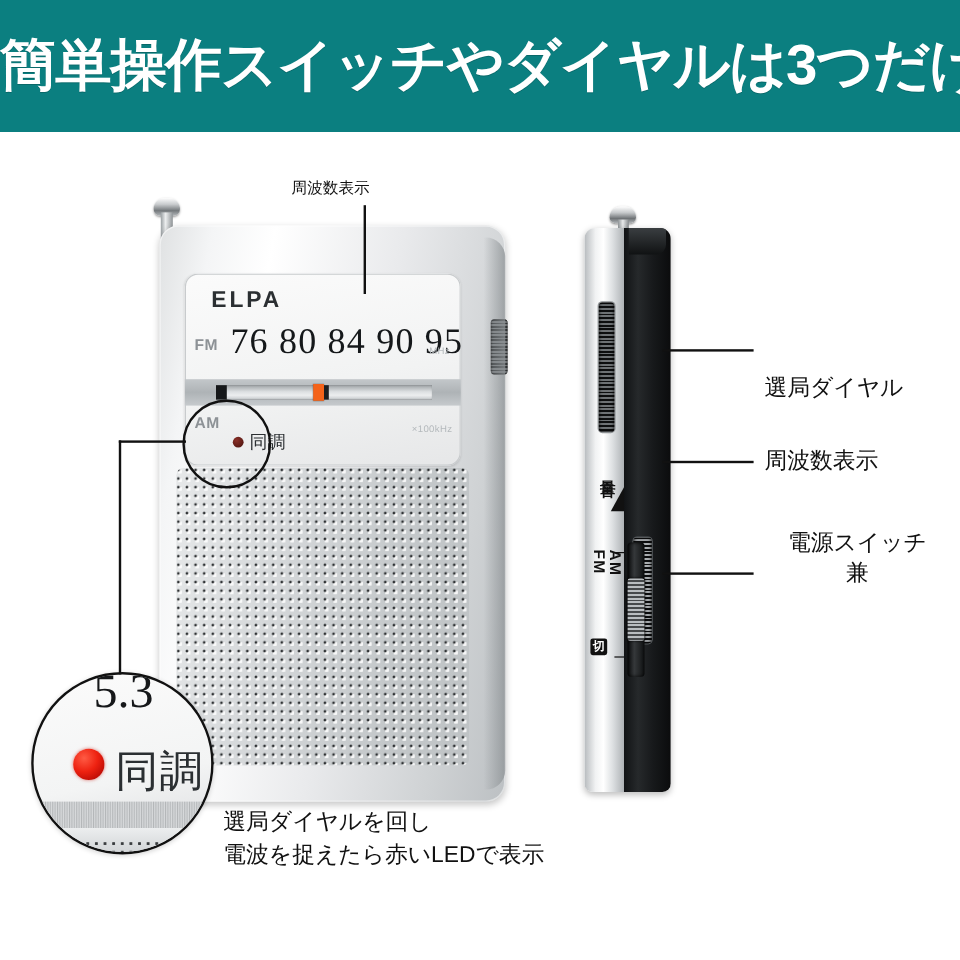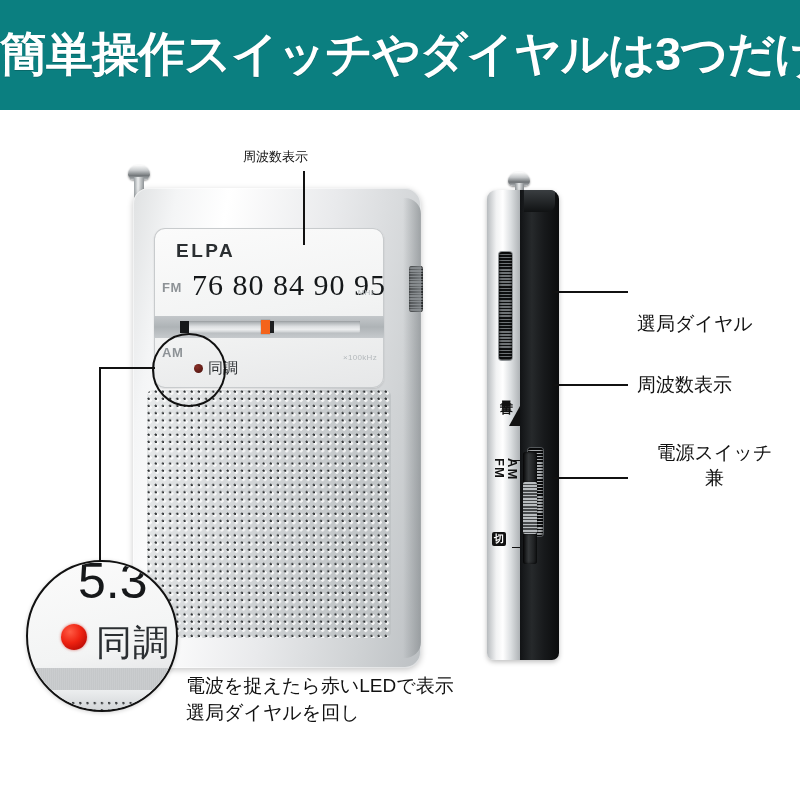--- a/index.html
+++ b/index.html
@@ -244,21 +244,21 @@
   
   .mag-circle{
     position:absolute;left:26px;top:560px;width:148px;height:148px;
     border-radius:50%;
     border:2.5px solid #111;
     overflow:hidden;
     background:linear-gradient(168deg,#fbfbfb 0%,#f3f4f4 58%,#e9eaeb 74%,#d9dcde 100%);
     box-shadow:0 1px 4px rgba(0,0,0,.18);
   }
   .mag-circle .num{
-    position:absolute;left:50px;top:-10px;font-size:50px;color:#16181a;font-weight:500;
+    position:absolute;left:50px;top:-10px;font-size:40px;color:#16181a;font-weight:500;font-family:Liberation Serif, serif;
   }
   .mag-circle .led{
     position:absolute;left:33px;top:62px;width:26px;height:26px;border-radius:50%;
     background:radial-gradient(circle at 35% 30%,#ff5b44 0%,#ee2211 45%,#c00d06 78%,#8d0400 100%);
     box-shadow:0 0 3px rgba(200,20,10,.6);
   }
   .mag-circle .txt{
     position:absolute;left:68px;top:57px;font-size:36px;color:#2b2f32;font-weight:500;letter-spacing:1px;
   }
   .mag-circle .edge{
@@ -377,17 +377,17 @@
   <div class="mag-circle">
     <div class="num">5.3</div>
     <div class="led"></div>
     <div class="txt">同調</div>
     <div class="edge"></div>
     <div class="edge2"></div>
     <div class="dots"></div>
   </div>
 
   <div class="bottom-caption">
+    <div>選局ダイヤルを回し</div>
     <div>電波を捉えたら赤いLEDで表示</div>
-    <div>選局ダイヤルを回し</div>
   </div>
 
 </div>
 
 </body></html>

